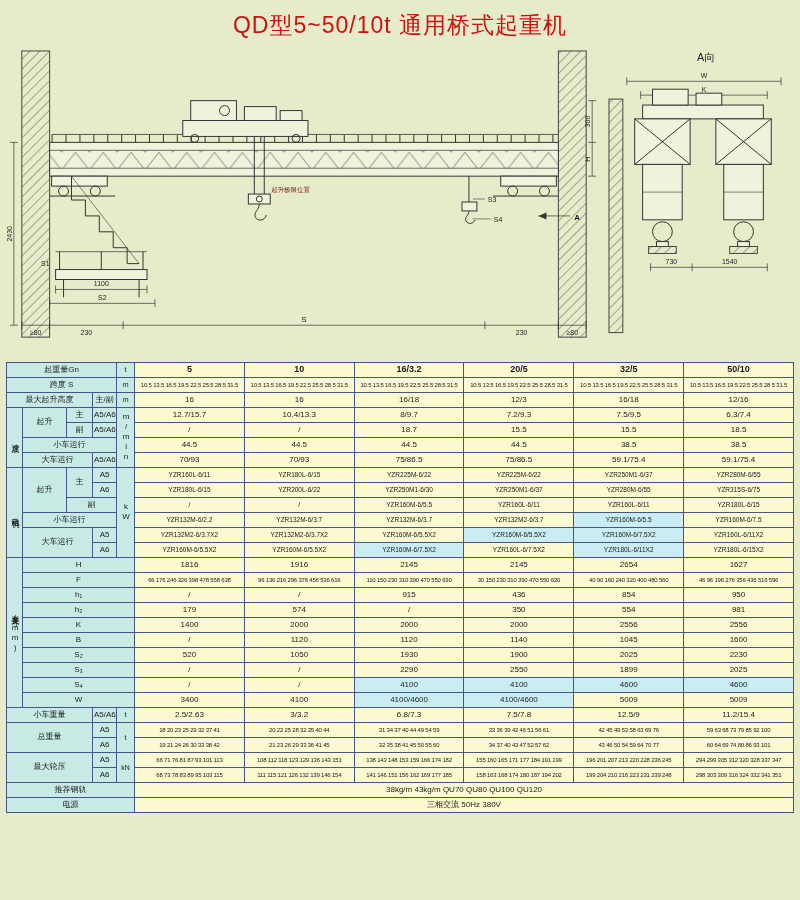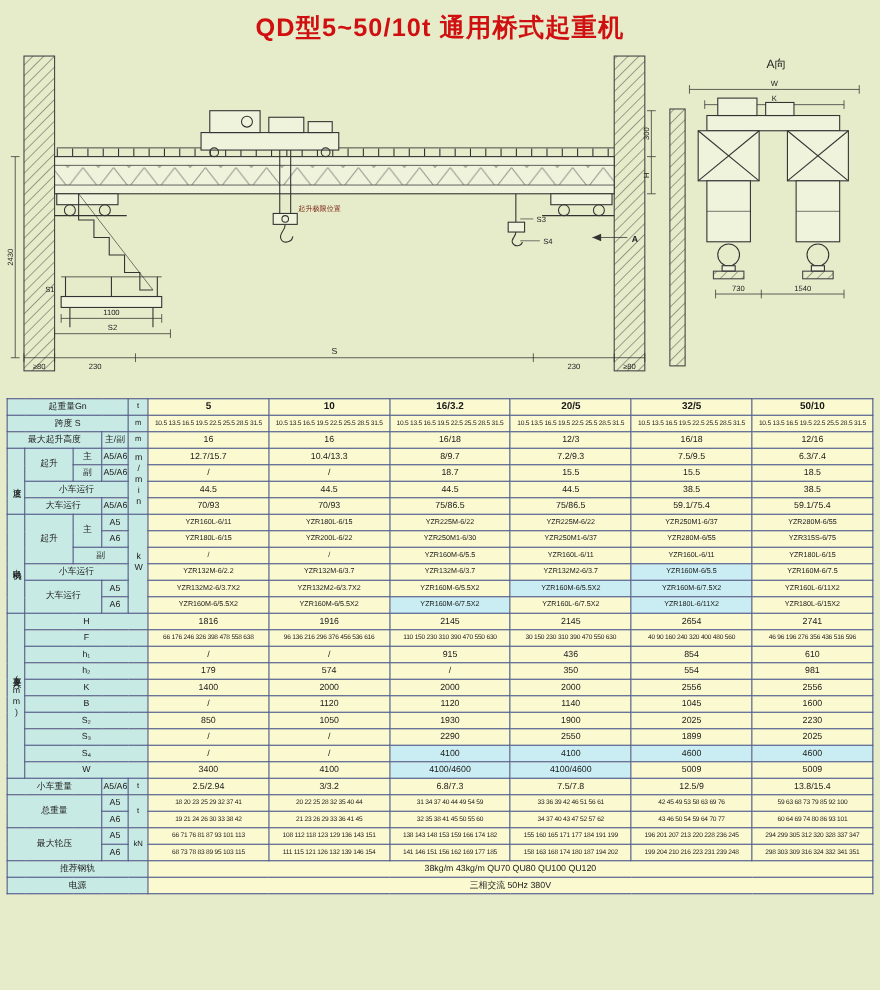--- a/index.html
+++ b/index.html
@@ -5,21 +5,21 @@
   * { box-sizing: border-box; }
   html, body { margin: 0; padding: 0; }
   body {
     width: 800px; height: 900px;
     background: #e6ecca;
     font-family: "Liberation Sans", "DejaVu Sans", sans-serif;
     overflow: hidden;
   }
   .title {
     margin: 10px 12px 4px; text-align: center;
-    color: #d01010; font-size: 23px; font-weight: bold; letter-spacing: 1px;
+    color: #d01010; font-size: 23px; font-weight: normal; letter-spacing: 1px;
     font-family: "Liberation Sans", sans-serif;
   }
   .drawings { display: flex; gap: 4px; padding: 0 5px; align-items: flex-start; }
   svg.dwg { display: block; }
   svg text { font-family: "Liberation Sans", sans-serif; fill: #222; }
   .dimtext { font-size: 8px; }
   .dimtext-s { font-size: 7px; }
   .notetext { font-size: 6.5px; fill: #7a2212; }
   .avtext { font-size: 11px; }
 
@@ -378,39 +378,39 @@
           <td class="m">YZR180L-6/15X2</td>
         </tr>
         <tr>
           <td rowspan="10" class="g"><span class="vtext">主要尺寸(mm)</span></td>
           <td colspan="4" class="l">H</td>
           <td class="d">1816</td>
           <td class="d">1916</td>
           <td class="d">2145</td>
           <td class="d">2145</td>
           <td class="d">2654</td>
-          <td class="d">2741</td>
+          <td class="d">1627</td>
         </tr>
         <tr>
           <td colspan="4" class="l">F</td>
           <td class="tiny">66 176 246 326 398 478 558 638</td>
           <td class="tiny">96 136 216 296 376 456 536 616</td>
           <td class="tiny">110 150 230 310 390 470 550 630</td>
           <td class="tiny">30 150 230 310 390 470 550 630</td>
           <td class="tiny">40 90 160 240 320 400 480 560</td>
           <td class="tiny">46 96 196 276 356 436 516 596</td>
         </tr>
         <tr>
           <td colspan="4" class="l">h₁</td>
           <td class="d">/</td>
           <td class="d">/</td>
           <td class="d">915</td>
           <td class="d">436</td>
           <td class="d">854</td>
-          <td class="d">610</td>
+          <td class="d">950</td>
         </tr>
         <tr>
           <td colspan="4" class="l">h₂</td>
           <td class="d">179</td>
           <td class="d">574</td>
           <td class="d">/</td>
           <td class="d">350</td>
           <td class="d">554</td>
           <td class="d">981</td>
         </tr>
@@ -427,21 +427,21 @@
           <td colspan="4" class="l">B</td>
           <td class="d">/</td>
           <td class="d">1120</td>
           <td class="d">1120</td>
           <td class="d">1140</td>
           <td class="d">1045</td>
           <td class="d">1600</td>
         </tr>
         <tr>
           <td colspan="4" class="l">S₂</td>
-          <td class="d">850</td>
+          <td class="d">520</td>
           <td class="d">1050</td>
           <td class="d">1930</td>
           <td class="d">1900</td>
           <td class="d">2025</td>
           <td class="d">2230</td>
         </tr>
         <tr>
           <td colspan="4" class="l">S₃</td>
           <td class="d">/</td>
           <td class="d">/</td>
@@ -465,26 +465,26 @@
           <td class="d">4100</td>
           <td class="dc">4100/4600</td>
           <td class="dc">4100/4600</td>
           <td class="d">5009</td>
           <td class="d">5009</td>
         </tr>
         <tr>
           <td colspan="3" class="l">小车重量</td>
           <td class="l">A5/A6</td>
           <td class="u">t</td>
-          <td class="d">2.5/2.94</td>
+          <td class="d">2.5/2.63</td>
           <td class="d">3/3.2</td>
           <td class="d">6.8/7.3</td>
           <td class="d">7.5/7.8</td>
           <td class="d">12.5/9</td>
-          <td class="d">13.8/15.4</td>
+          <td class="d">11.2/15.4</td>
         </tr>
         <tr>
           <td colspan="3" rowspan="2" class="l">总重量</td>
           <td class="l">A5</td>
           <td rowspan="2" class="u">t</td>
           <td class="tiny">18 20 23 25 29 32 37 41</td>
           <td class="tiny">20 22 25 28 32 35 40 44</td>
           <td class="tiny">31 34 37 40 44 49 54 59</td>
           <td class="tiny">33 36 39 42 46 51 56 61</td>
           <td class="tiny">42 45 49 53 58 63 69 76</td>

